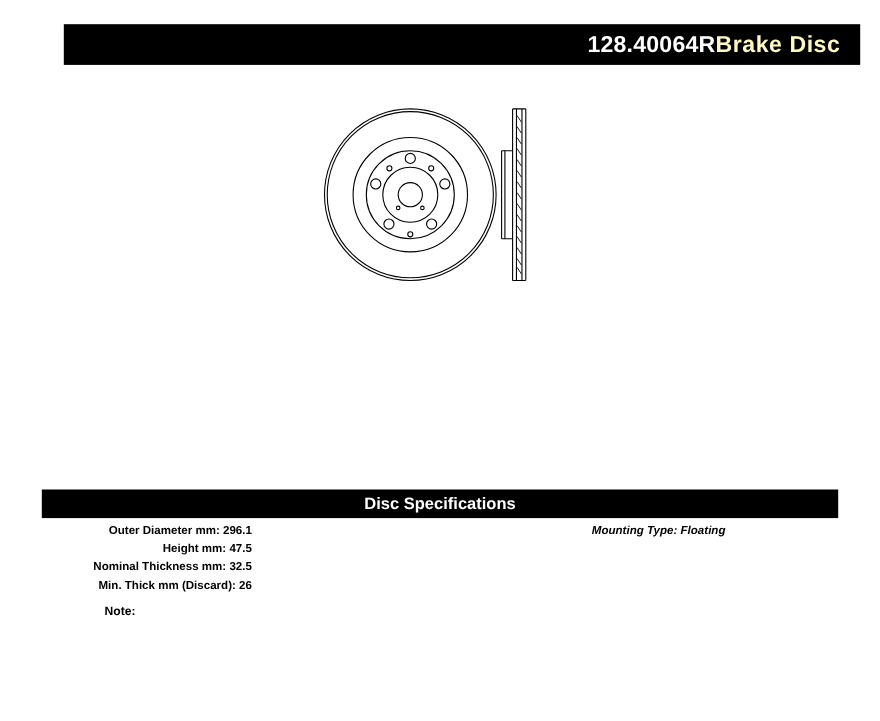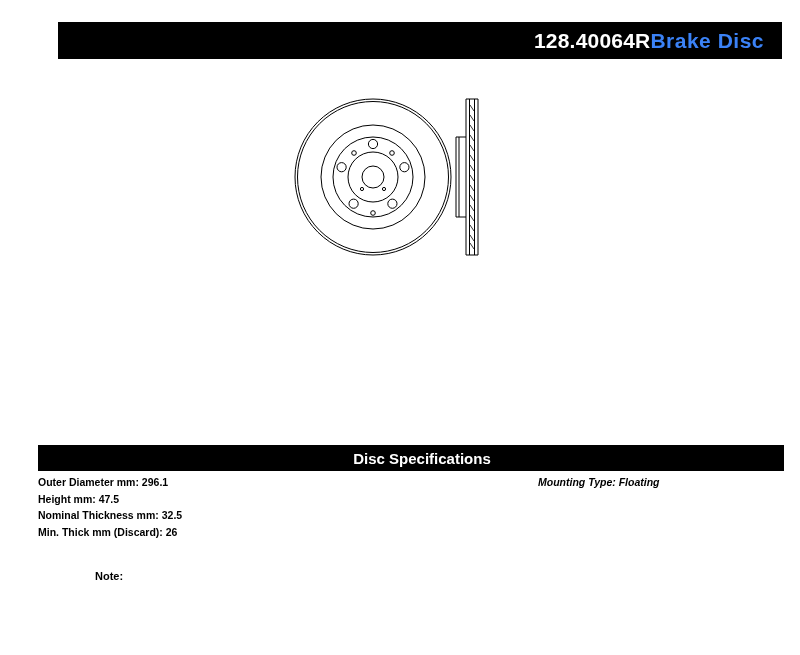--- a/index.html
+++ b/index.html
@@ -39,21 +39,21 @@
     margin-left: 20px;
   }
   .part-number {
     color: #ffffff;
     font-size: 21px;
     font-weight: bold;
     letter-spacing: 0.2px;
     line-height: 1;
   }
   .product-type {
-    color: #3b82f6;
+    color: #fef9c3;
     font-size: 21px;
     font-weight: bold;
     letter-spacing: 0.5px;
     line-height: 1;
   }
 
   
   .drawing {
     position: absolute;
     left: 280px;
@@ -67,21 +67,20 @@
   .spec-title-bar {
     position: absolute;
     left: 38px;
     top: 445px;
     width: 724px;
     height: 26px;
     background: #000000;
     display: flex;
     align-items: center;
     justify-content: center;
-    padding-left: 22px;
   }
   .spec-title {
     color: #ffffff;
     font-size: 15px;
     font-weight: bold;
     line-height: 1;
   }
 
   
   .spec-area {
@@ -94,20 +93,21 @@
   .spec-col {
     position: absolute;
     font-size: 10.5px;
     font-weight: bold;
     line-height: 16.5px;
   }
   .col-left {
     left: 0px;
     top: 0px;
     width: 191px;
+    text-align: right;
   }
   .col-mid {
     left: 200px;
     top: 0px;
     width: 268px;
     text-align: right;
   }
   .col-right {
     left: 500px;
     top: 0px;
@@ -116,21 +116,21 @@
     font-style: italic;
   }
   .spec-line {
     white-space: nowrap;
   }
 
   
   .note {
     position: absolute;
     left: 95px;
-    top: 570px;
+    top: 550px;
     font-size: 11px;
     font-weight: bold;
   }
 </style>
 </head>
 <body>
 
 <div class="sheet">
 
   <div class="header-bar">

